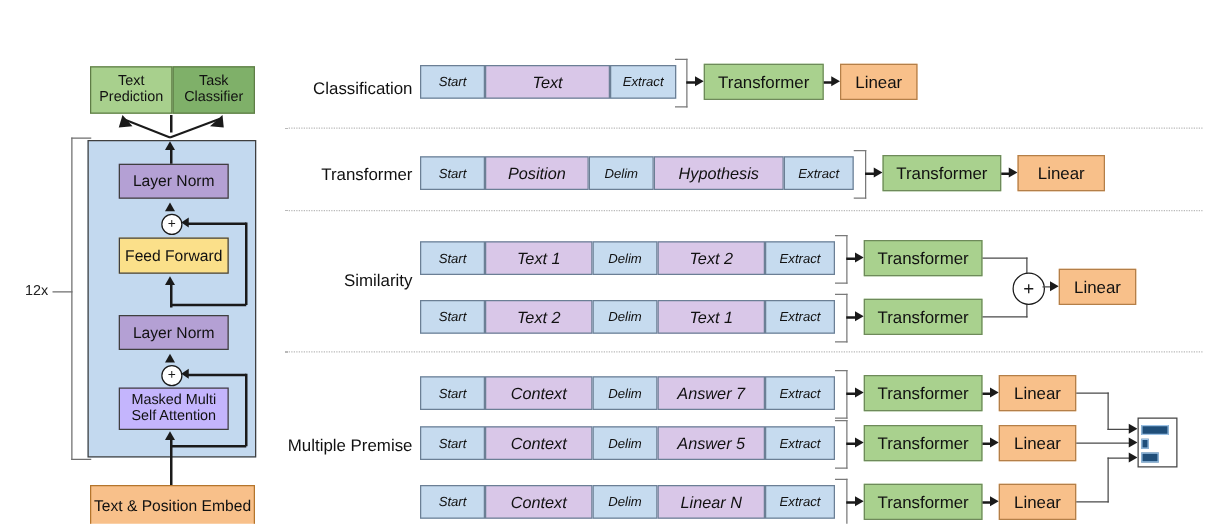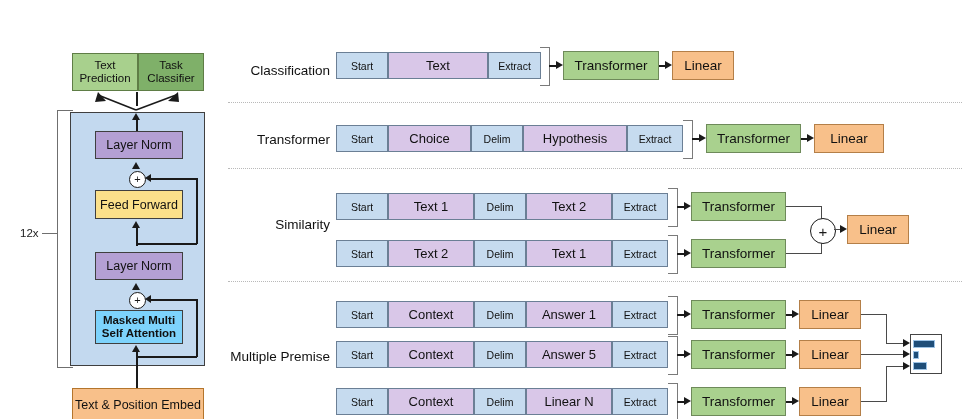--- a/index.html
+++ b/index.html
@@ -11,21 +11,21 @@
   .box{position:absolute;box-sizing:border-box;border:1.4px solid #555;
        display:flex;align-items:center;justify-content:center;text-align:center;
        line-height:1.12;}
 
   
   .c-green-l{background:#a8d08d;}
   .c-green-d{background:#7fb069;}
   .c-blue{background:#c6dbef;}
   .c-purple{background:#d9c7e8;}
   .c-purple-d{background:#b4a0d4;}
-  .c-pink{background:#7dd3fc;font-weight:bold;}
+  .c-pink{background:#c4b5fd;}
   .c-yellow{background:#fbe08a;}
   .c-orange{background:#f8c08a;}
   .c-lblue-panel{background:#c3d9ef;}
 
   
   #left-panel{position:absolute;}
   .tp-tc{font-size:11.5px;}
   .inner-lbl{font-size:12.5px;}
   .twelve{position:absolute;font-size:11.5px;color:#222;}
 
@@ -45,21 +45,21 @@
 
   .plus{position:absolute;border:1.6px solid #1a1a1a;border-radius:50%;
         background:#fff;display:flex;align-items:center;justify-content:center;
         font-size:11px;color:#1a1a1a;line-height:1;}
   .plus.big{font-size:15px;}
 
   
   .row-label{position:absolute;font-size:13.5px;text-align:right;color:#111;}
   .seg{position:absolute;box-sizing:border-box;border:1.3px solid #6b7f95;
        display:flex;align-items:center;justify-content:center;}
-  .seg span{display:block;}
+  .seg span{display:block;font-style:italic;}
   .seg.small{font-size:10.5px;}
   .seg.big{font-size:13px;}
   .tf{position:absolute;box-sizing:border-box;border:1.4px solid #6e8a5a;
       background:#a9d18e;display:flex;align-items:center;justify-content:center;
       font-size:13.5px;}
   .lin{position:absolute;box-sizing:border-box;border:1.4px solid #b47f48;
       background:#f8c08a;display:flex;align-items:center;justify-content:center;
       font-size:13.5px;}
   .bracket{position:absolute;border:1.5px solid #7a7a7a;border-left:none;}
 
@@ -180,21 +180,21 @@
     <div class="lin" style="left:672px;top:35px;width:62px;height:29px;">
         <span>Linear</span>
       </div>
 
     <div class="row-label" style="left:200px;top:116px;width:130px;">Transformer</div>
 
     <div class="seg c-blue small" style="left:336px;top:109px;width:52px;height:27px;">
         <span>Start</span>
       </div>
     <div class="seg c-purple big" style="left:388px;top:109px;width:83px;height:27px;">
-        <span>Choice</span>
+        <span>Position</span>
       </div>
     <div class="seg c-blue small" style="left:471px;top:109px;width:52px;height:27px;">
         <span>Delim</span>
       </div>
     <div class="seg c-purple big" style="left:523px;top:109px;width:104px;height:27px;">
         <span>Hypothesis</span>
       </div>
     <div class="seg c-blue small" style="left:627px;top:109px;width:56px;height:27px;">
         <span>Extract</span>
       </div>
@@ -275,21 +275,21 @@
     <div class="seg c-blue small" style="left:336px;top:285px;width:52px;height:27px;">
         <span>Start</span>
       </div>
     <div class="seg c-purple big" style="left:388px;top:285px;width:86px;height:27px;">
         <span>Context</span>
       </div>
     <div class="seg c-blue small" style="left:474px;top:285px;width:52px;height:27px;">
         <span>Delim</span>
       </div>
     <div class="seg c-purple big" style="left:526px;top:285px;width:86px;height:27px;">
-        <span>Answer 1</span>
+        <span>Answer 7</span>
       </div>
     <div class="seg c-blue small" style="left:612px;top:285px;width:56px;height:27px;">
         <span>Extract</span>
       </div>
     <div class="bracket" style="left:668px;top:280px;width:9px;height:37px;"></div>
     <div class="ln ln-h" style="left:677px;top:298px;width:9px;"></div>
     <div class="arr-r" style="left:684px;top:294px;"></div>
     <div class="tf" style="left:691px;top:284px;width:95px;height:29px;">
         <span>Transformer</span>
       </div>

